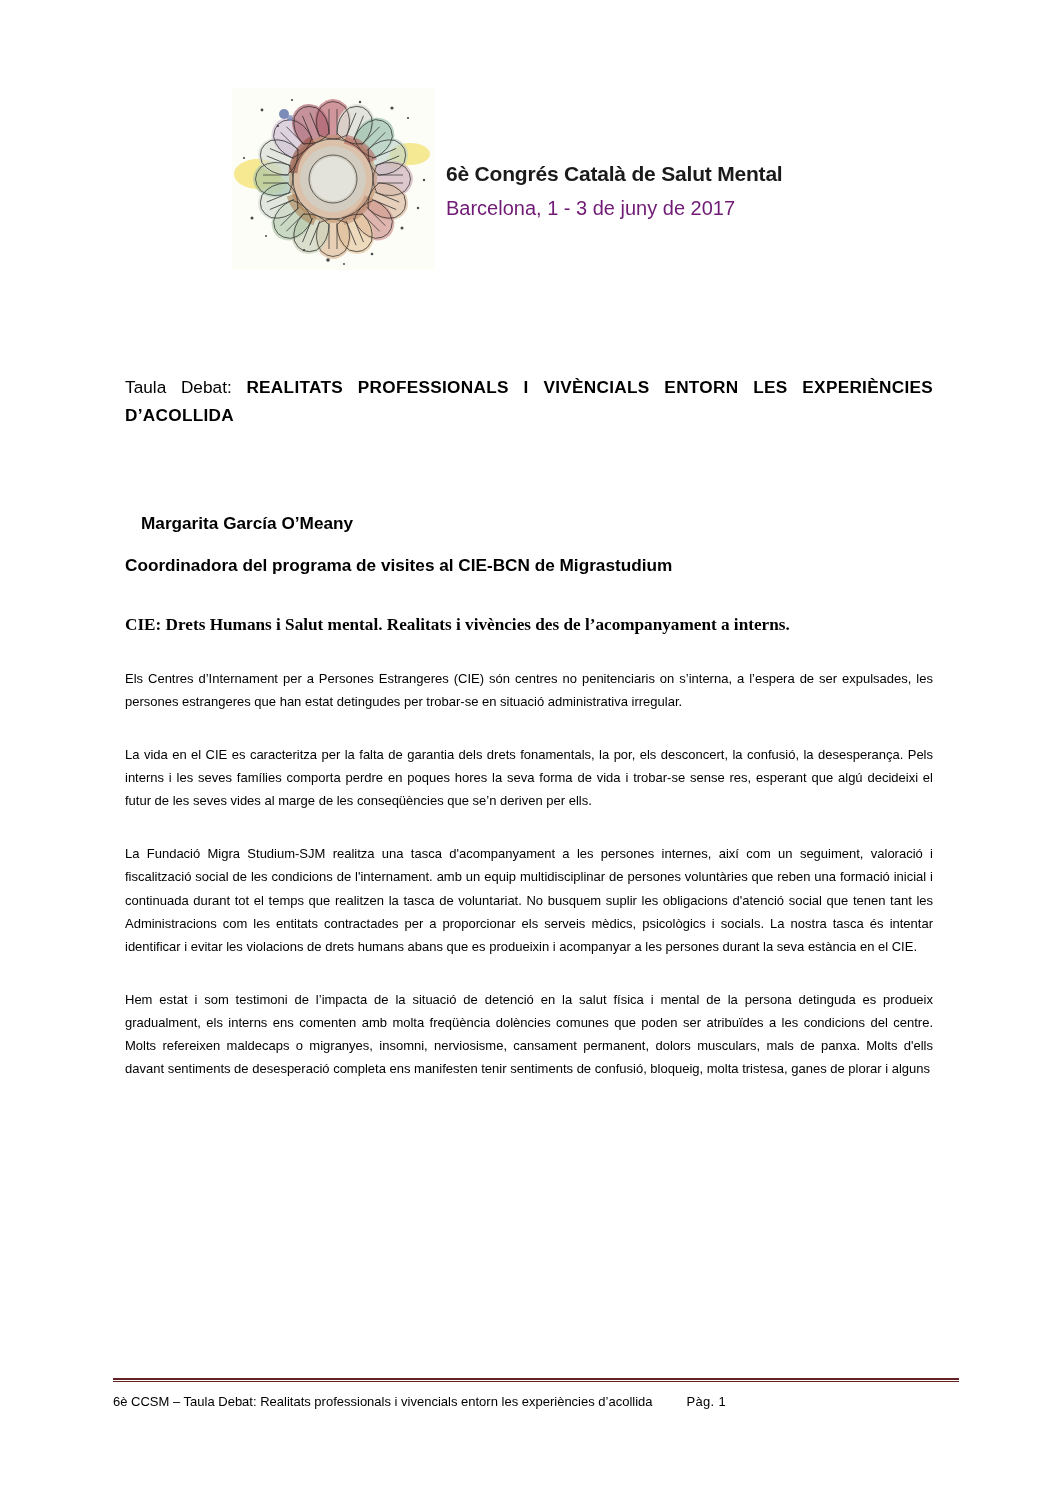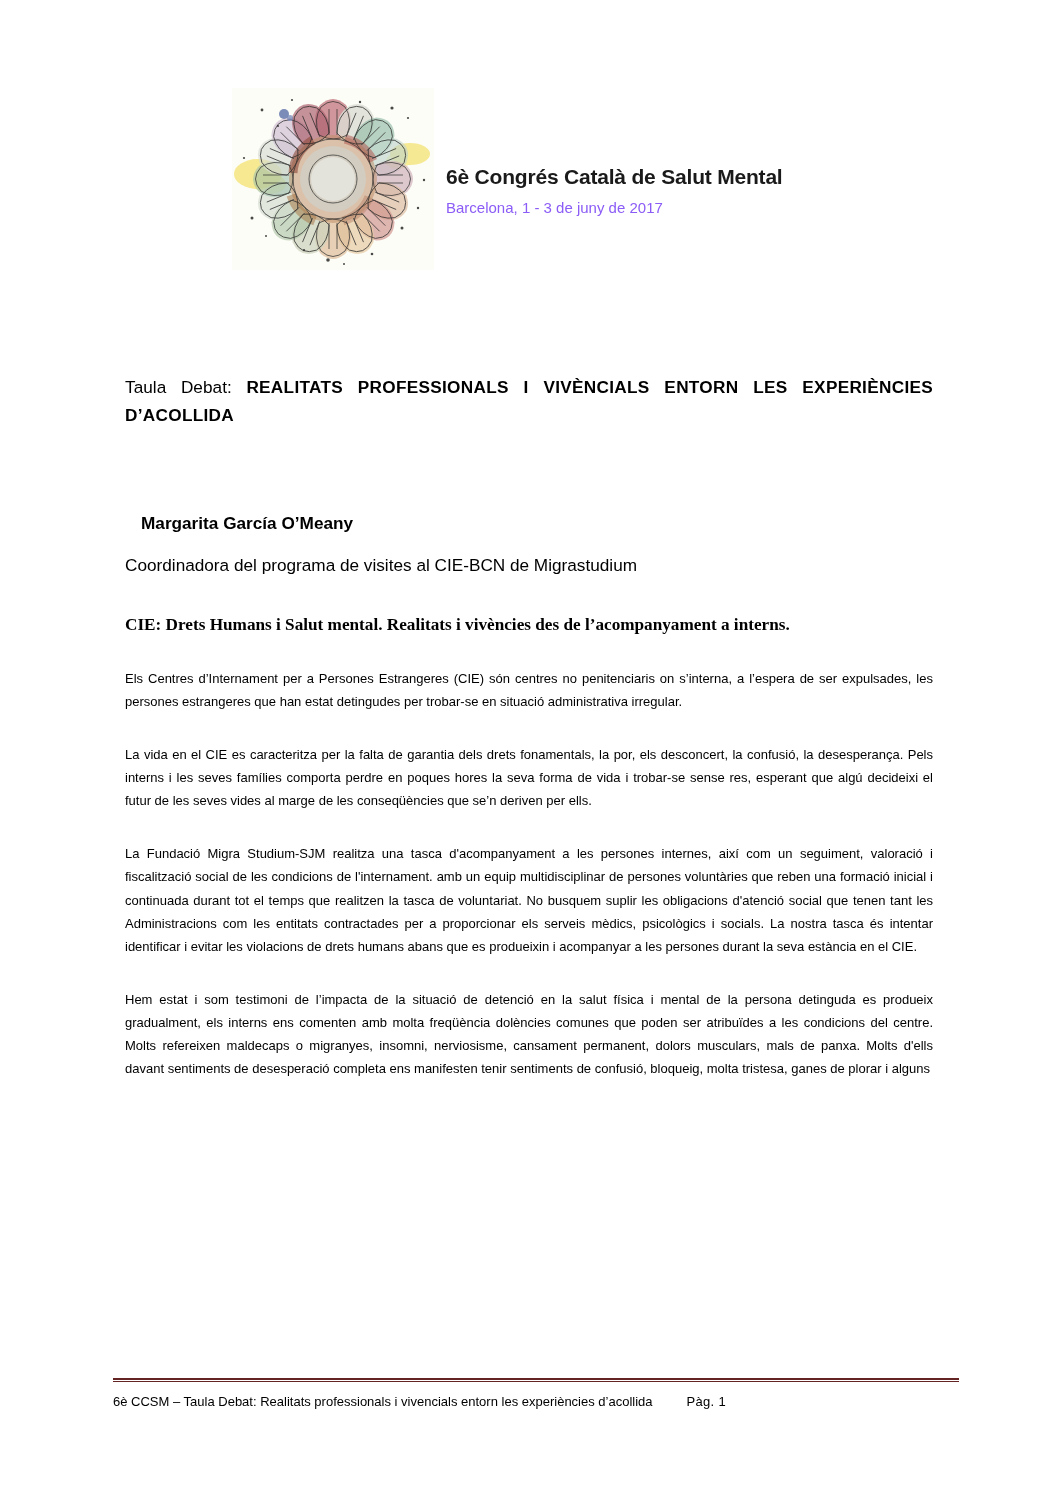--- a/index.html
+++ b/index.html
@@ -63,22 +63,22 @@
     font-size: 20px;
     font-weight: bold;
     color: #3d5d4d;
     line-height: 1.38;
     letter-spacing: 0.1px;
     white-space: nowrap;
     margin-top: 5px;
   }
   .congress-sub .l2 { display: block; }
   .congress-date {
-    font-size: 15px;
-    color: #8b5cf6;
+    font-size: 20px;
+    color: #701a75;
     margin-top: 9px;
     line-height: 1.3;
     white-space: nowrap;
   }
 
   
   .content {
     position: absolute;
     left: 125px;
     top: 366px;
@@ -101,21 +101,21 @@
   .spacer-sm { height: 28px; }
 
   .author {
     font-size: 17.2px;
     font-weight: bold;
     line-height: 1.55;
     margin: 16px;
   }
   .author-role {
     font-size: 17.2px;
-    font-weight: normal;
+    font-weight: bold;
     line-height: 1.55;
     margin: 0 0 0 0;
   }
   .section-heading {
     font-size: 17.2px;
     font-weight: bold;
     line-height: 1.55;
     margin: 0;
     font-family: Liberation Serif, serif;
   }

